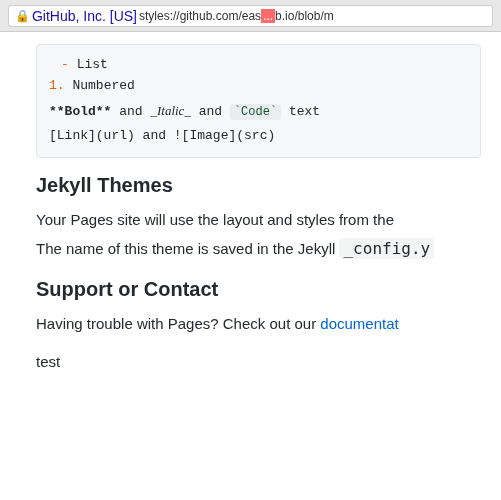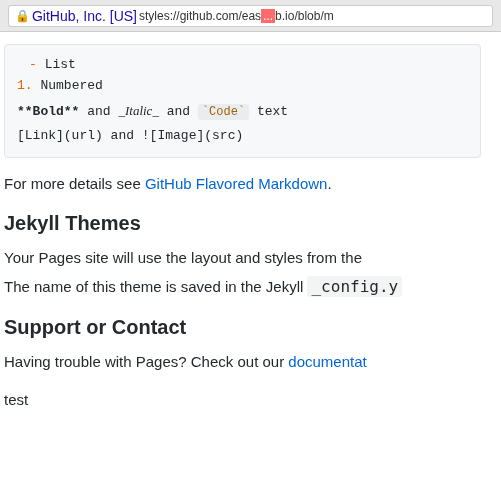--- a/index.html
+++ b/index.html
@@ -53,21 +53,21 @@
       border-radius: 3px;
       padding: 2px 6px;
       flex: 1;
       gap: 2px;
       overflow: hidden;
       white-space: nowrap;
     }
 
     
     .page-content {
-      padding: 12px 20px 12px 4px;
+      padding: 12px 20px 12px 36px;
       overflow: hidden;
       height: calc(500px - 32px);
     }
 
     
     .code-block {
       font-family: "SFMono-Regular", Consolas, "Liberation Mono", Menlo, monospace;
       font-size: 13px;
       background: #f6f8fa;
       border: 1px solid #e1e4e8;
@@ -93,21 +93,21 @@
       color: #e36209;
     }
 
     
     .inline-code {
       font-family: "SFMono-Regular", Consolas, "Liberation Mono", Menlo, monospace;
       font-size: 12px;
       background: rgba(27,31,35,0.05);
       border-radius: 3px;
       padding: 1px 4px;
-      color: #a16207;
+      color: #14532d;
     }
 
     
     .prose {
       line-height: 1.6;
       margin-bottom: 14px;
       font-size: 15px;
       color: #24292e;
     }
 
@@ -176,23 +176,20 @@
       <span class="italic-inline">_Italic_</span>
       <span> and </span>
       <span class="inline-code">`Code`</span>
       <span> text</span>
     </span>
     <span class="code-line" style="display:block; margin-top:4px;">
       <span>[Link](url) and ![Image](src)</span>
     </span>
   </div>
 
-  <p class="prose">
-    <span>For more details see </span><a class="link-text">GitHub Flavored Markdown</a><span class="period-text">.</span>
-  </p>
 
   <h2 class="section-heading">Jekyll Themes</h2>
   <p class="prose">
     <span>Your Pages site will use the layout and styles from the</span>
   </p>
   <p class="prose" style="margin-top:-10px;">
     <span>The name of this theme is saved in the Jekyll </span><span class="inline-code-mono">_config.y</span>
   </p>
 
   <h2 class="section-heading">Support or Contact</h2>

